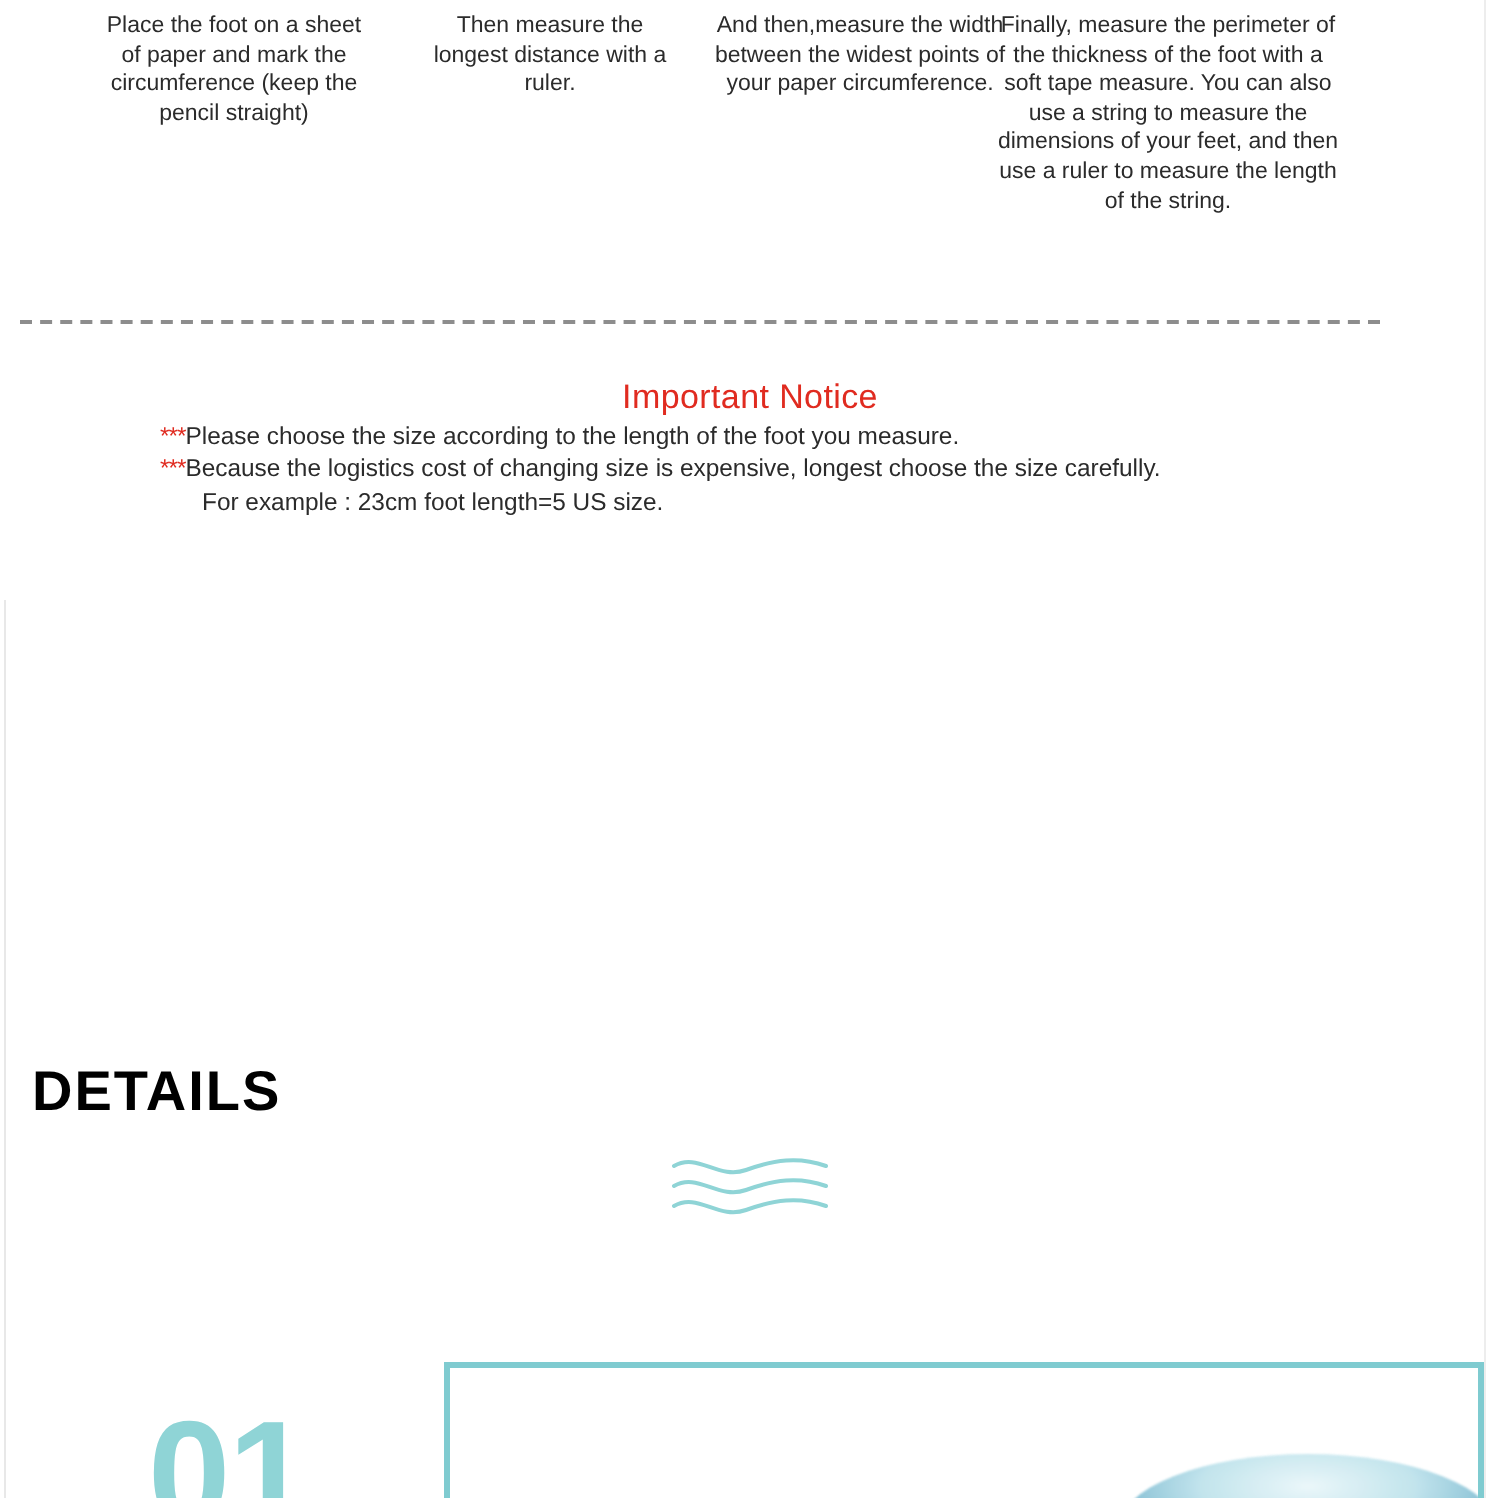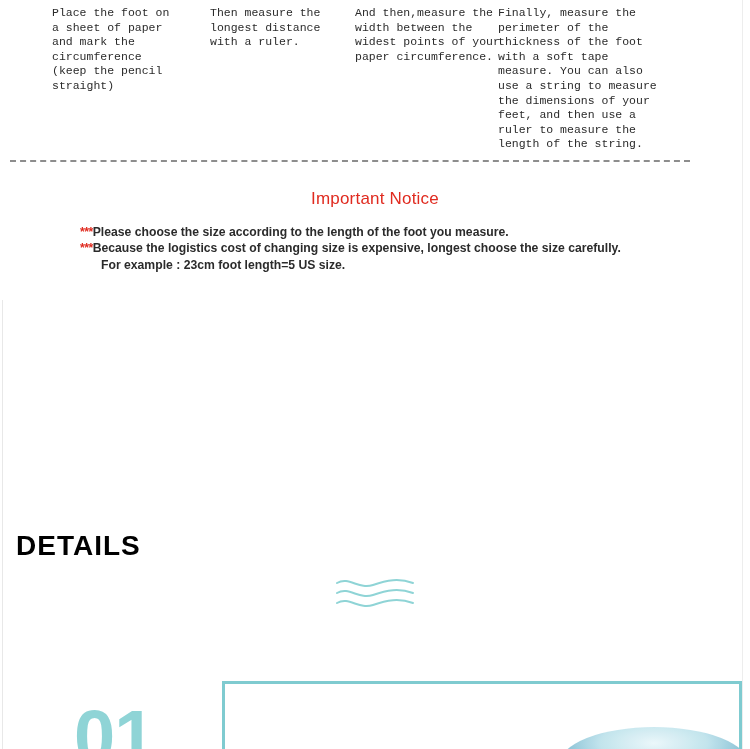--- a/index.html
+++ b/index.html
@@ -37,25 +37,25 @@
   #instructions {
     position: absolute;
     left: 0;
     top: 0;
     width: 750px;
     height: 150px;
   }
   .instr-col {
     position: absolute;
     top: 6px;
-    text-align: left;
+    text-align: center;
     font-size: 11.5px;
     line-height: 14.6px;
     color: #2b2b2b;
-    font-family: Liberation Mono, monospace;
+    font-family: Liberation Sans, sans-serif;
   }
   .col-1 { left: 52px;  width: 130px; }
   .col-2 { left: 210px; width: 130px; }
   .col-3 { left: 355px; width: 150px; }
   .col-4 { left: 498px; width: 172px; }
 
   
   #dashed-divider {
     position: absolute;
     left: 10px;
@@ -74,25 +74,24 @@
   }
   #notice-title {
     text-align: center;
     color: #e02b20;
     font-size: 17px;
     line-height: 22px;
     font-family: "Liberation Sans", sans-serif;
     letter-spacing: 0.2px;
   }
   #notice-list {
-    margin: 14px 0 0 0;
+    margin: 0 0 0 0;
     padding: 0;
     list-style: none;
     padding-left: 80px;
-    font-weight: bold;
   }
   #notice-list li {
     font-size: 12.2px;
     line-height: 16.4px;
     color: #2b2b2b;
     white-space: nowrap;
   }
   .stars {
     color: #e02b20;
     letter-spacing: -0.5px;

